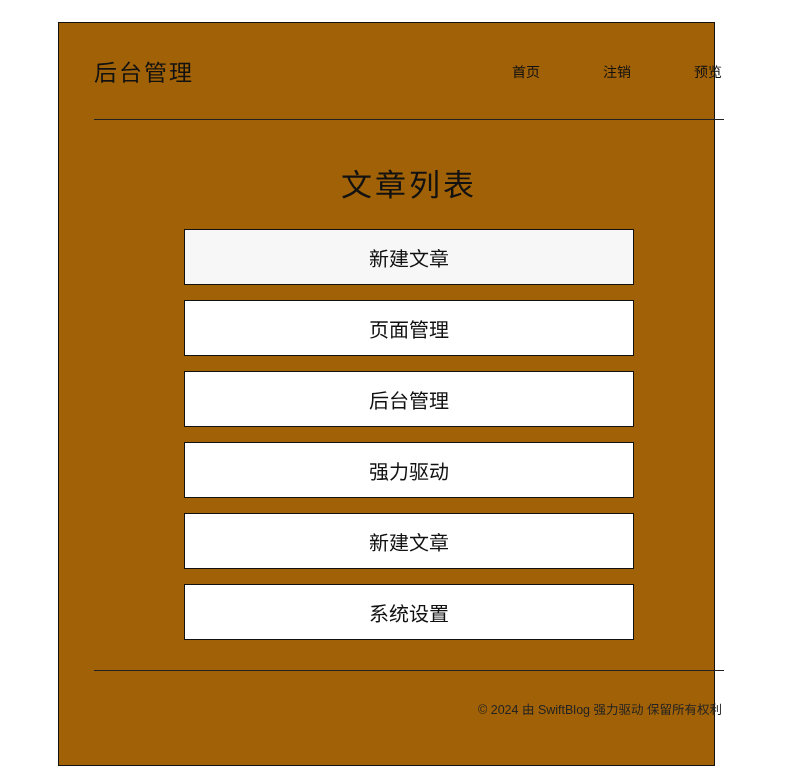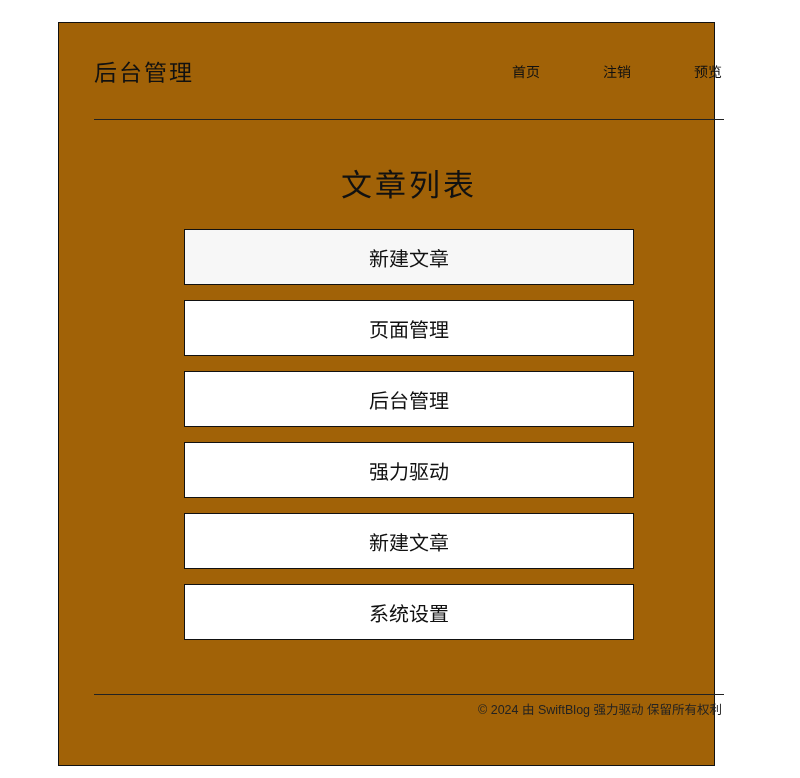--- a/index.html
+++ b/index.html
@@ -97,21 +97,21 @@
     background: #f7f7f7;
   }
   
   .site-footer {
     position: absolute;
     left: 0;
     bottom: 47px;
     width: 100%;
     border-top: 1px solid #222222;
     box-sizing: border-box;
-    padding-top: 4px;
+    padding-top: 28px;
     text-align: right;
   }
   .copyright {
     font-size: 12.5px;
     color: #222222;
     white-space: nowrap;
     padding-right: 2px;
   }
 </style>
 </head>

